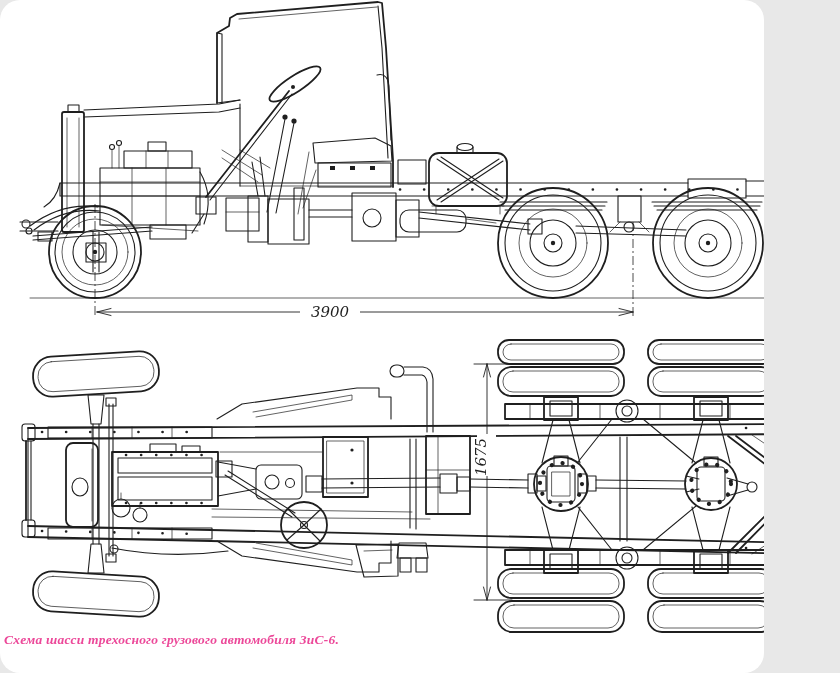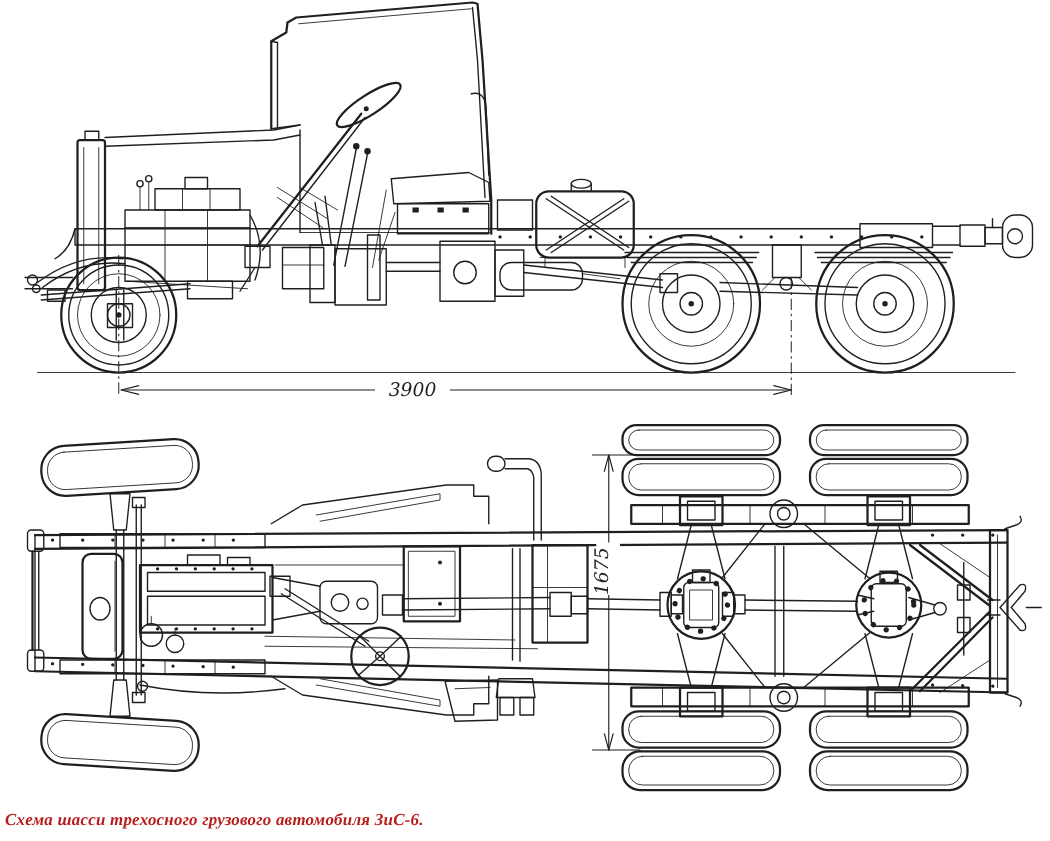--- a/index.html
+++ b/index.html
@@ -1,31 +1,31 @@
 <!DOCTYPE html>
 <html><head>
 <meta charset="utf-8">
 <style>
   html,body { margin:0; padding:0; background:#e8e8e8; }
-  #page { position:relative; width:840px; height:673px; background:#ffffff; overflow:hidden;
-          font-family:"Liberation Serif", serif; }
+  #page { position:relative; width:764px; height:673px; background:#ffffff; overflow:hidden;
+          font-family:"Liberation Serif", serif;border-radius:20px; }
   svg { position:absolute; left:0; top:0; }
   
   .ln   { fill:none; stroke:#1f1f1f; stroke-width:1.1; stroke-linejoin:round; stroke-linecap:round; }
   .ln2  { fill:none; stroke:#1f1f1f; stroke-width:1.8; stroke-linejoin:round; stroke-linecap:round; }
   .thin { stroke-width:0.7; }
   .dim  { stroke-width:0.9; }
   .f    { fill:#1f1f1f; stroke:none; }
   .dots { fill:none; stroke:#1f1f1f; stroke-width:2.6; stroke-dasharray:0.1 24; stroke-linecap:round; }
   .bolts{ fill:none; stroke:#1f1f1f; stroke-width:4.2; stroke-dasharray:0.1 11; stroke-linecap:round; }
   .cl   { fill:none; stroke:#1f1f1f; stroke-width:0.8; stroke-dasharray:9 3 2 3; }
   .wbg  { fill:#ffffff; stroke:none; }
   text.dimtxt { font:italic 15px "DejaVu Serif", serif; fill:#1f1f1f; }
-  #caption { position:absolute; left:4px; top:648px; width:520px;
-             font:italic bold 13.5px "Liberation Serif", serif; color:#b91c1c;
+  #caption { position:absolute; left:4px; top:632px; width:520px;
+             font:italic bold 13.5px "Liberation Serif", serif; color:#ec4899;
              letter-spacing:0.2px; }
 </style>
 </head>
 <body>
 
 <div id="page">
 <svg width="840" height="673" viewBox="0 0 840 673">
 
   <g>
 

